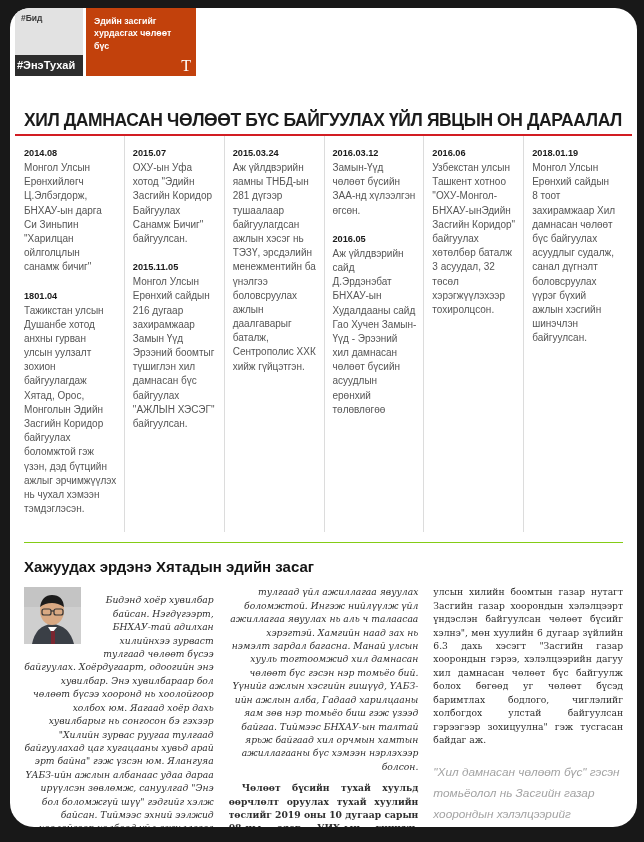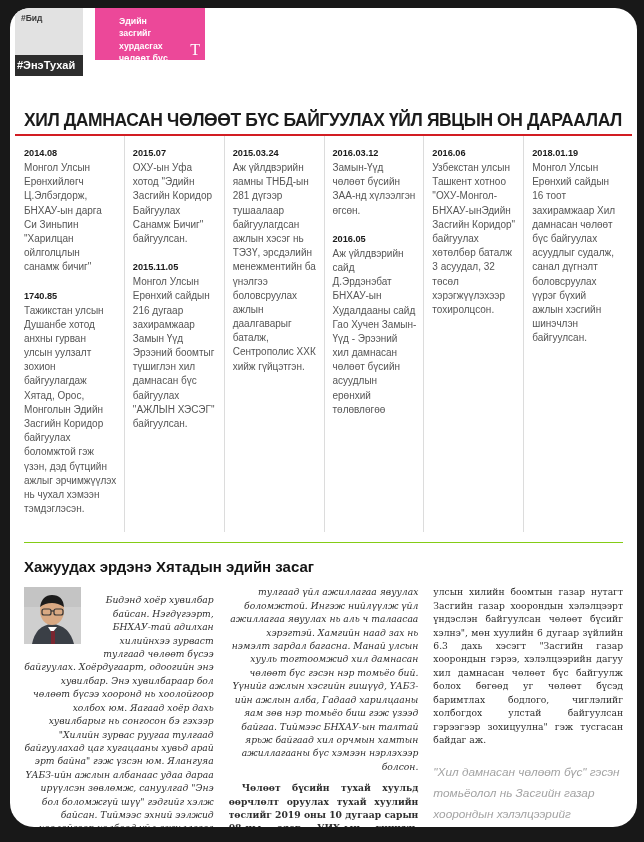--- a/index.html
+++ b/index.html
@@ -8,33 +8,33 @@
     background:#181818;
     font-family:"Liberation Sans",sans-serif;
     -webkit-font-smoothing:antialiased;
   }
   .card{
     position:absolute;left:10px;top:8px;right:7px;bottom:15px;
     background:#ffffff;border-radius:20px 22px 24px 24px;
     overflow:hidden;padding:0 5px;box-sizing:border-box;
   }
   
-  .header{display:flex;gap:12px;align-items:flex-start;}
+  .header{display:flex;gap:3px;align-items:flex-start;}
   .tag-box{
     width:68px;height:68px;background:#e2e2e2;
     display:flex;flex-direction:column;justify-content:space-between;
   }
   .tag-top{font-size:8.5px;font-weight:bold;color:#3a3a3a;padding:5px 6px 0 6px;}
   .tag-bottom{
     background:#2d2d2d;color:#ffffff;font-size:11px;font-weight:bold;
     padding:4px 6px 5px 2px;
   }
   .red-box{
-    width:110px;height:52px;background:#ec4899;position:relative;
-    box-sizing:border-box;padding:7px 24px;
+    width:110px;height:68px;background:#c2410c;position:relative;
+    box-sizing:border-box;padding:7px 8px;
   }
   .red-title{color:#ffffff;font-size:8.8px;font-weight:bold;line-height:1.4;}
   .red-mark{
     position:absolute;right:5px;bottom:1px;color:#ffffff;
     font-size:16px;font-weight:400;font-family:"Liberation Serif",serif;
   }
   
   .timeline-title{
     margin:34px 9px 0 9px;font-size:17.5px;font-weight:bold;color:#1b1b1b;
     letter-spacing:-0.4px;
@@ -103,21 +103,21 @@
 
   <div class="red-line"></div>
 
   <div class="timeline-grid">
     <div class="tcol">
       <div class="t-entry">
         <div class="t-date">2014.08</div>
         <div class="t-text">Монгол Улсын Ерөнхийлөгч Ц.Элбэгдорж, БНХАУ-ын дарга Си Зиньпин "Харилцан ойлголцлын санамж бичиг"</div>
       </div>
       <div class="t-entry">
-        <div class="t-date">1740.85</div>
+        <div class="t-date">1801.04</div>
         <div class="t-text">Тажикстан улсын Душанбе хотод анхны гурван улсын уулзалт зохион байгуулагдаж Хятад, Орос, Монголын Эдийн Засгийн Коридор байгуулах боломжтой гэж үзэн, дэд бүтцийн ажлыг эрчимжүүлэх нь чухал хэмээн тэмдэглэсэн.</div>
       </div>
     </div>
     <div class="tcol">
       <div class="t-entry">
         <div class="t-date">2015.07</div>
         <div class="t-text">ОХУ-ын Уфа хотод "Эдийн Засгийн Коридор Байгуулах Санамж Бичиг" байгуулсан.</div>
       </div>
       <div class="t-entry">
         <div class="t-date">2015.11.05</div>
@@ -142,21 +142,21 @@
     </div>
     <div class="tcol">
       <div class="t-entry">
         <div class="t-date">2016.06</div>
         <div class="t-text">Узбекстан улсын Ташкент хотноо "ОХУ-Монгол-БНХАУ-ынЭдийн Засгийн Коридор" байгуулах хөтөлбөр баталж 3 асуудал, 32 төсөл хэрэгжүүлэхээр тохиролцсон.</div>
       </div>
     </div>
     <div class="tcol">
       <div class="t-entry">
         <div class="t-date">2018.01.19</div>
-        <div class="t-text">Монгол Улсын Ерөнхий сайдын 16 тоот захирамжаар Хил дамнасан чөлөөт бүс байгуулах асуудлыг судалж, санал дүгнэлт боловсруулах үүрэг бүхий ажлын хэсгийн шинэчлэн байгуулсан.</div>
+        <div class="t-text">Монгол Улсын Ерөнхий сайдын 8 тоот захирамжаар Хил дамнасан чөлөөт бүс байгуулах асуудлыг судалж, санал дүгнэлт боловсруулах үүрэг бүхий ажлын хэсгийн шинэчлэн байгуулсан.</div>
       </div>
     </div>
   </div>
 
   <h2 class="article-title">Хажуудах эрдэнэ Хятадын эдийн засаг</h2>
 
   <div class="article-cols">
 
     <div class="acol">
       <div class="photo">

